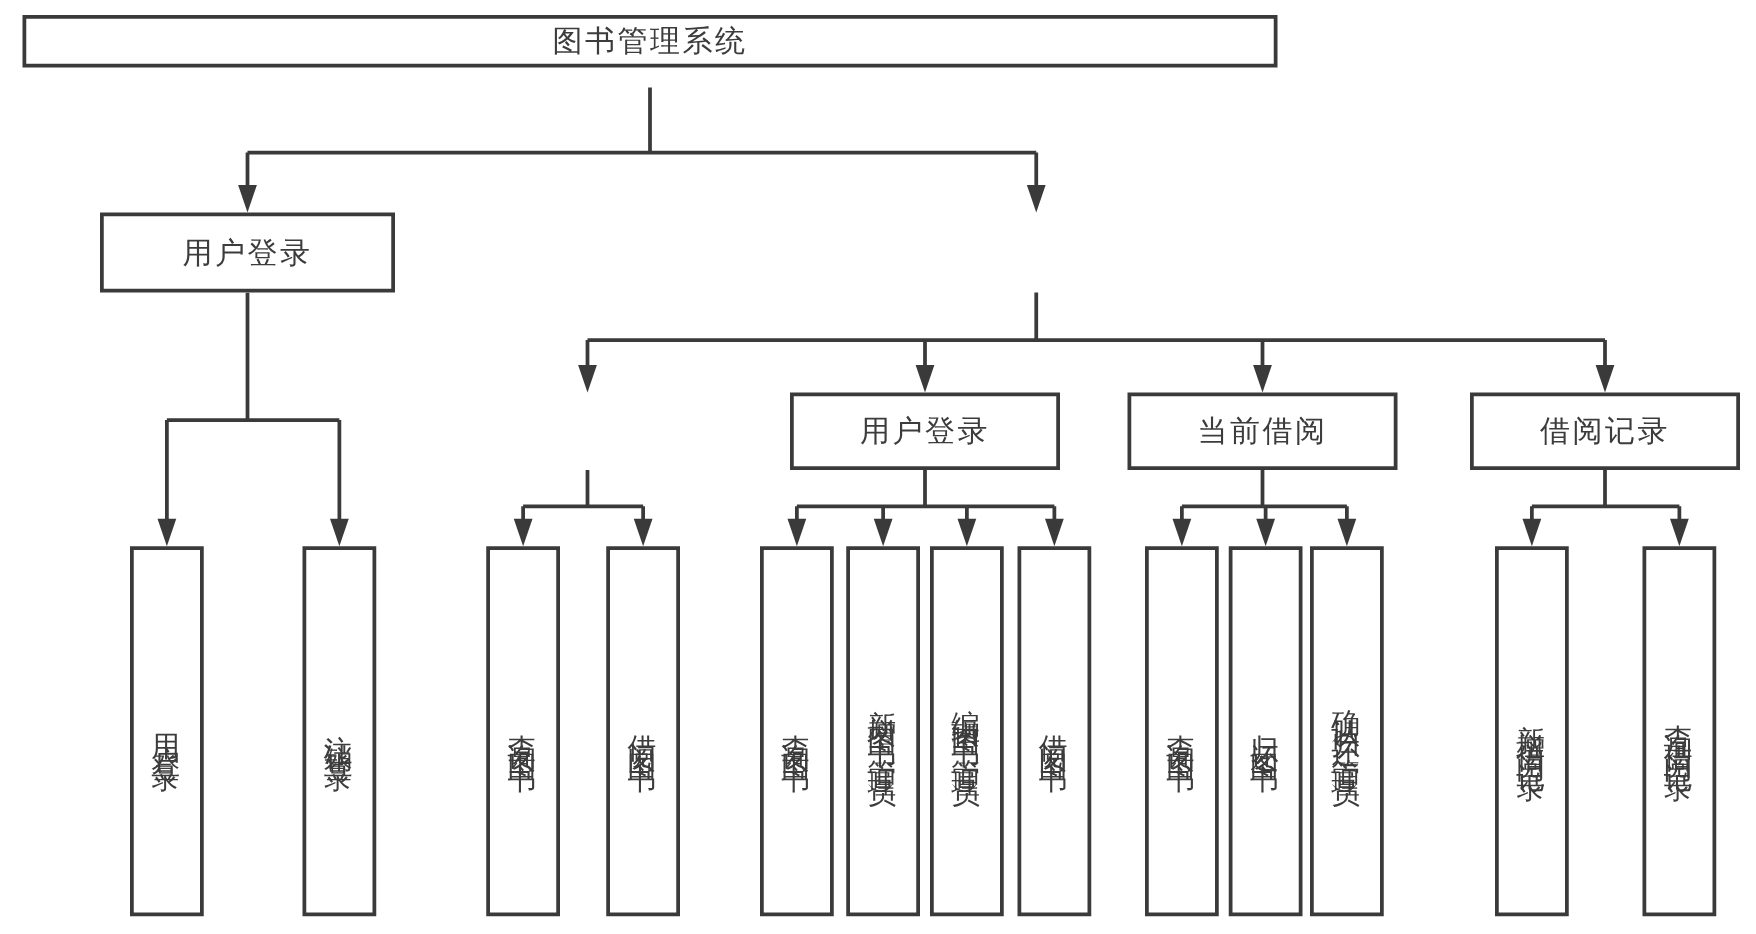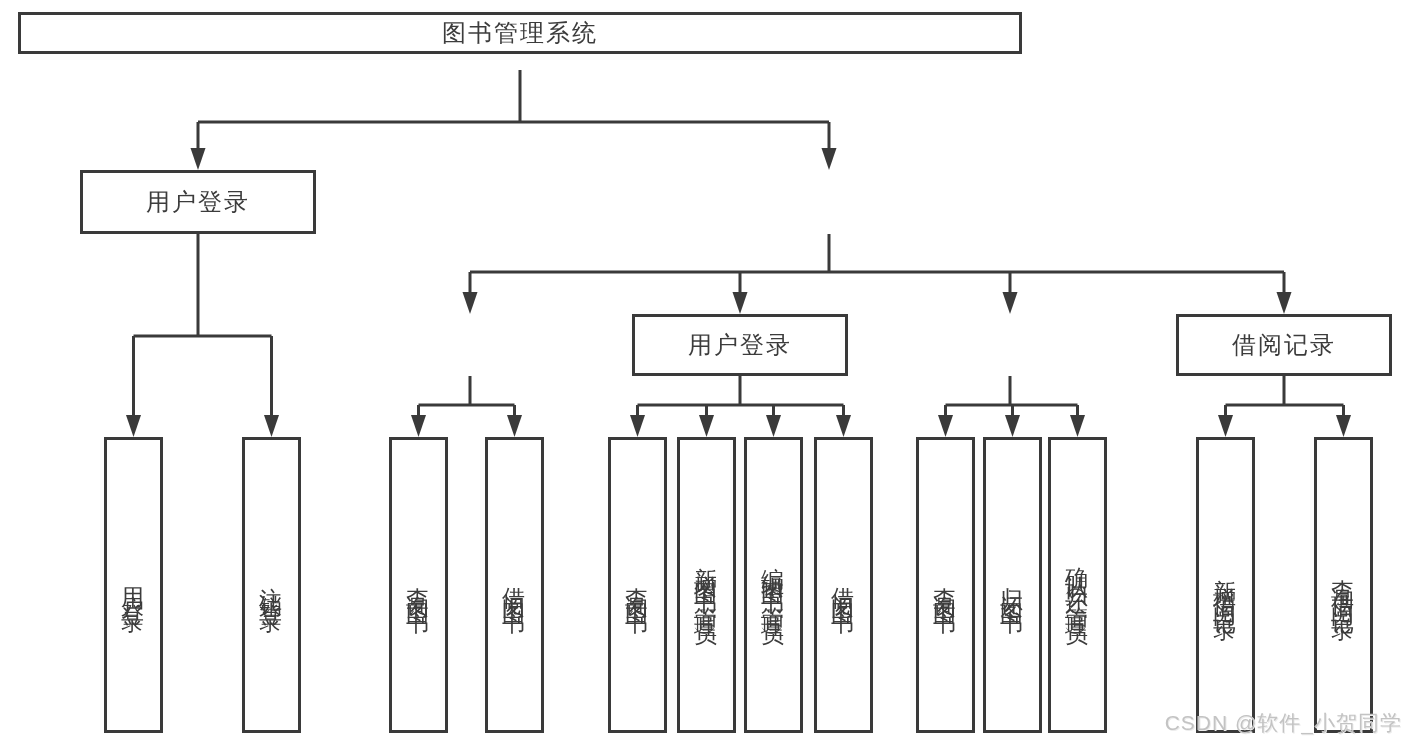--- a/index.html
+++ b/index.html
@@ -83,20 +83,23 @@
     <span class="hlabel">图书管理系统</span>
   </div>
 
   <div class="box lvl2" style="left:80px">
     <span class="hlabel">用户登录</span>
   </div>
 
   <div class="box lvl3" style="left:632px">
     <span class="hlabel">用户登录</span>
   </div>
+  <div class="box lvl3" style="left:902px">
+    <span class="hlabel">当前借阅</span>
+  </div>
   <div class="box lvl3" style="left:1176px">
     <span class="hlabel">借阅记录</span>
   </div>
 
   <div class="box leaf" style="left:104px">
     <span class="vtext">用户登录</span>
   </div>
   <div class="box leaf" style="left:242px">
     <span class="vtext">注销登录</span>
   </div>
@@ -131,15 +134,14 @@
     <span class="vtext">确认归还（管理员）</span>
   </div>
 
   <div class="box leaf" style="left:1196px">
     <span class="vtext">新增借阅记录</span>
   </div>
   <div class="box leaf" style="left:1314px">
     <span class="vtext">查询借阅记录</span>
   </div>
 
-  <div class="watermark">CSDN @软件_小贺同学</div>
 
 </div>
 
 </body></html>

